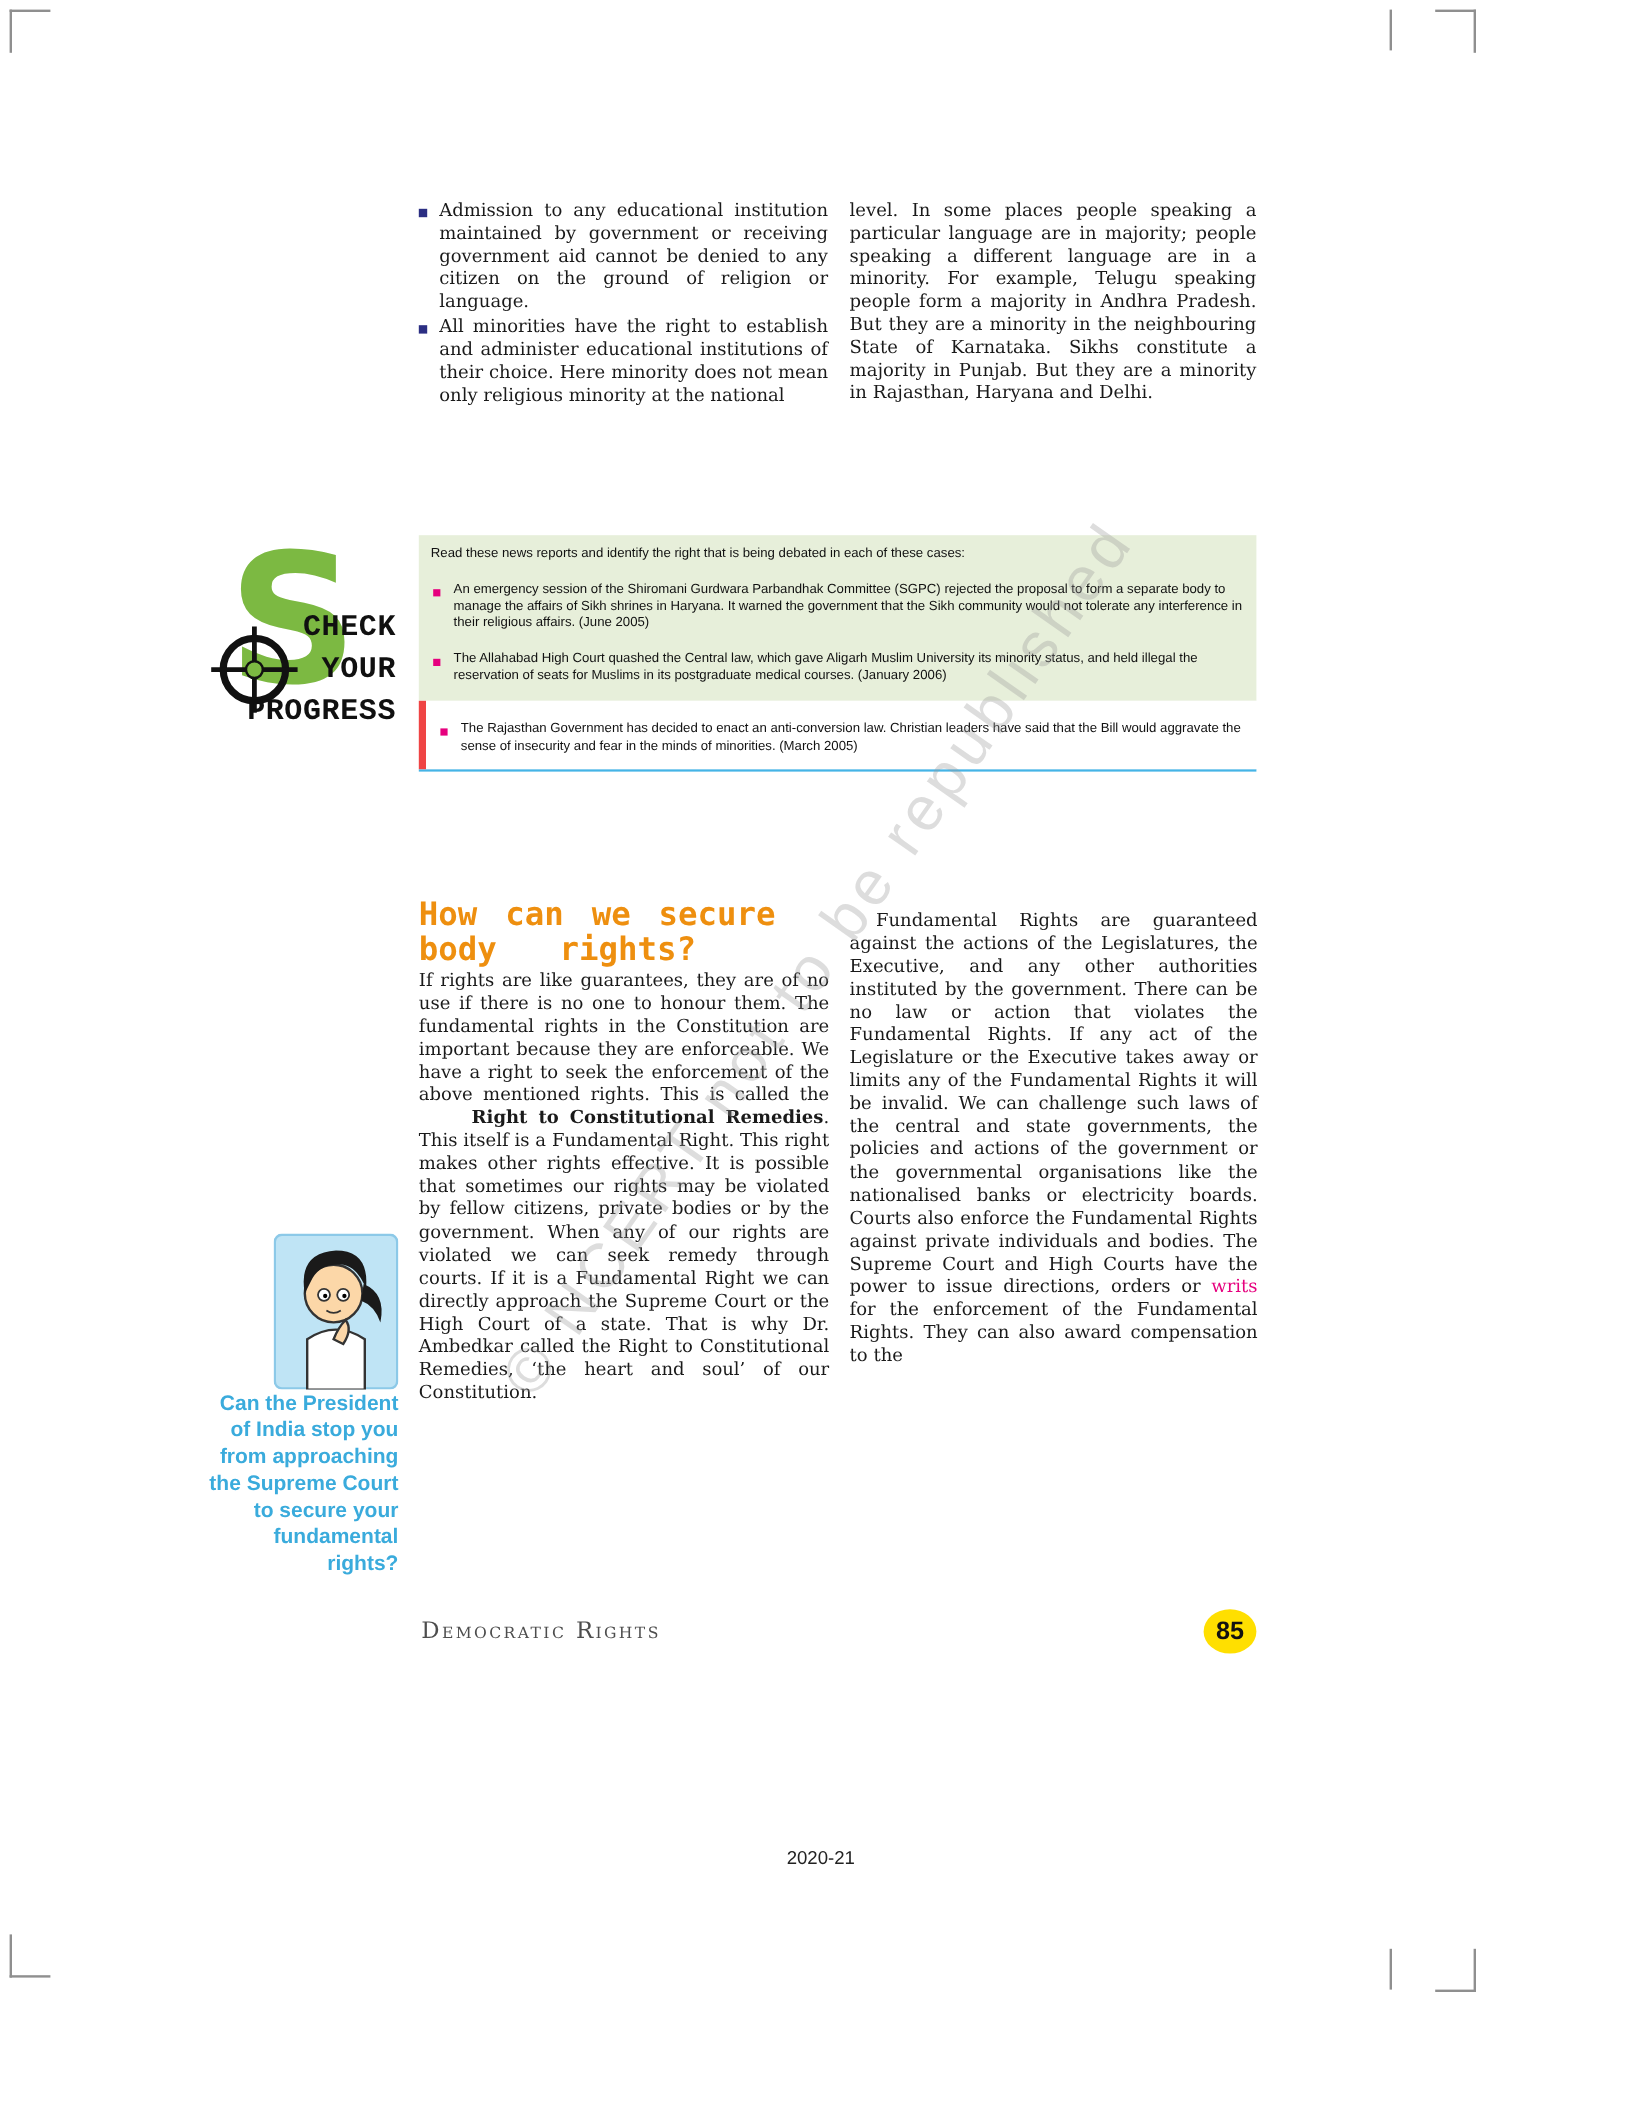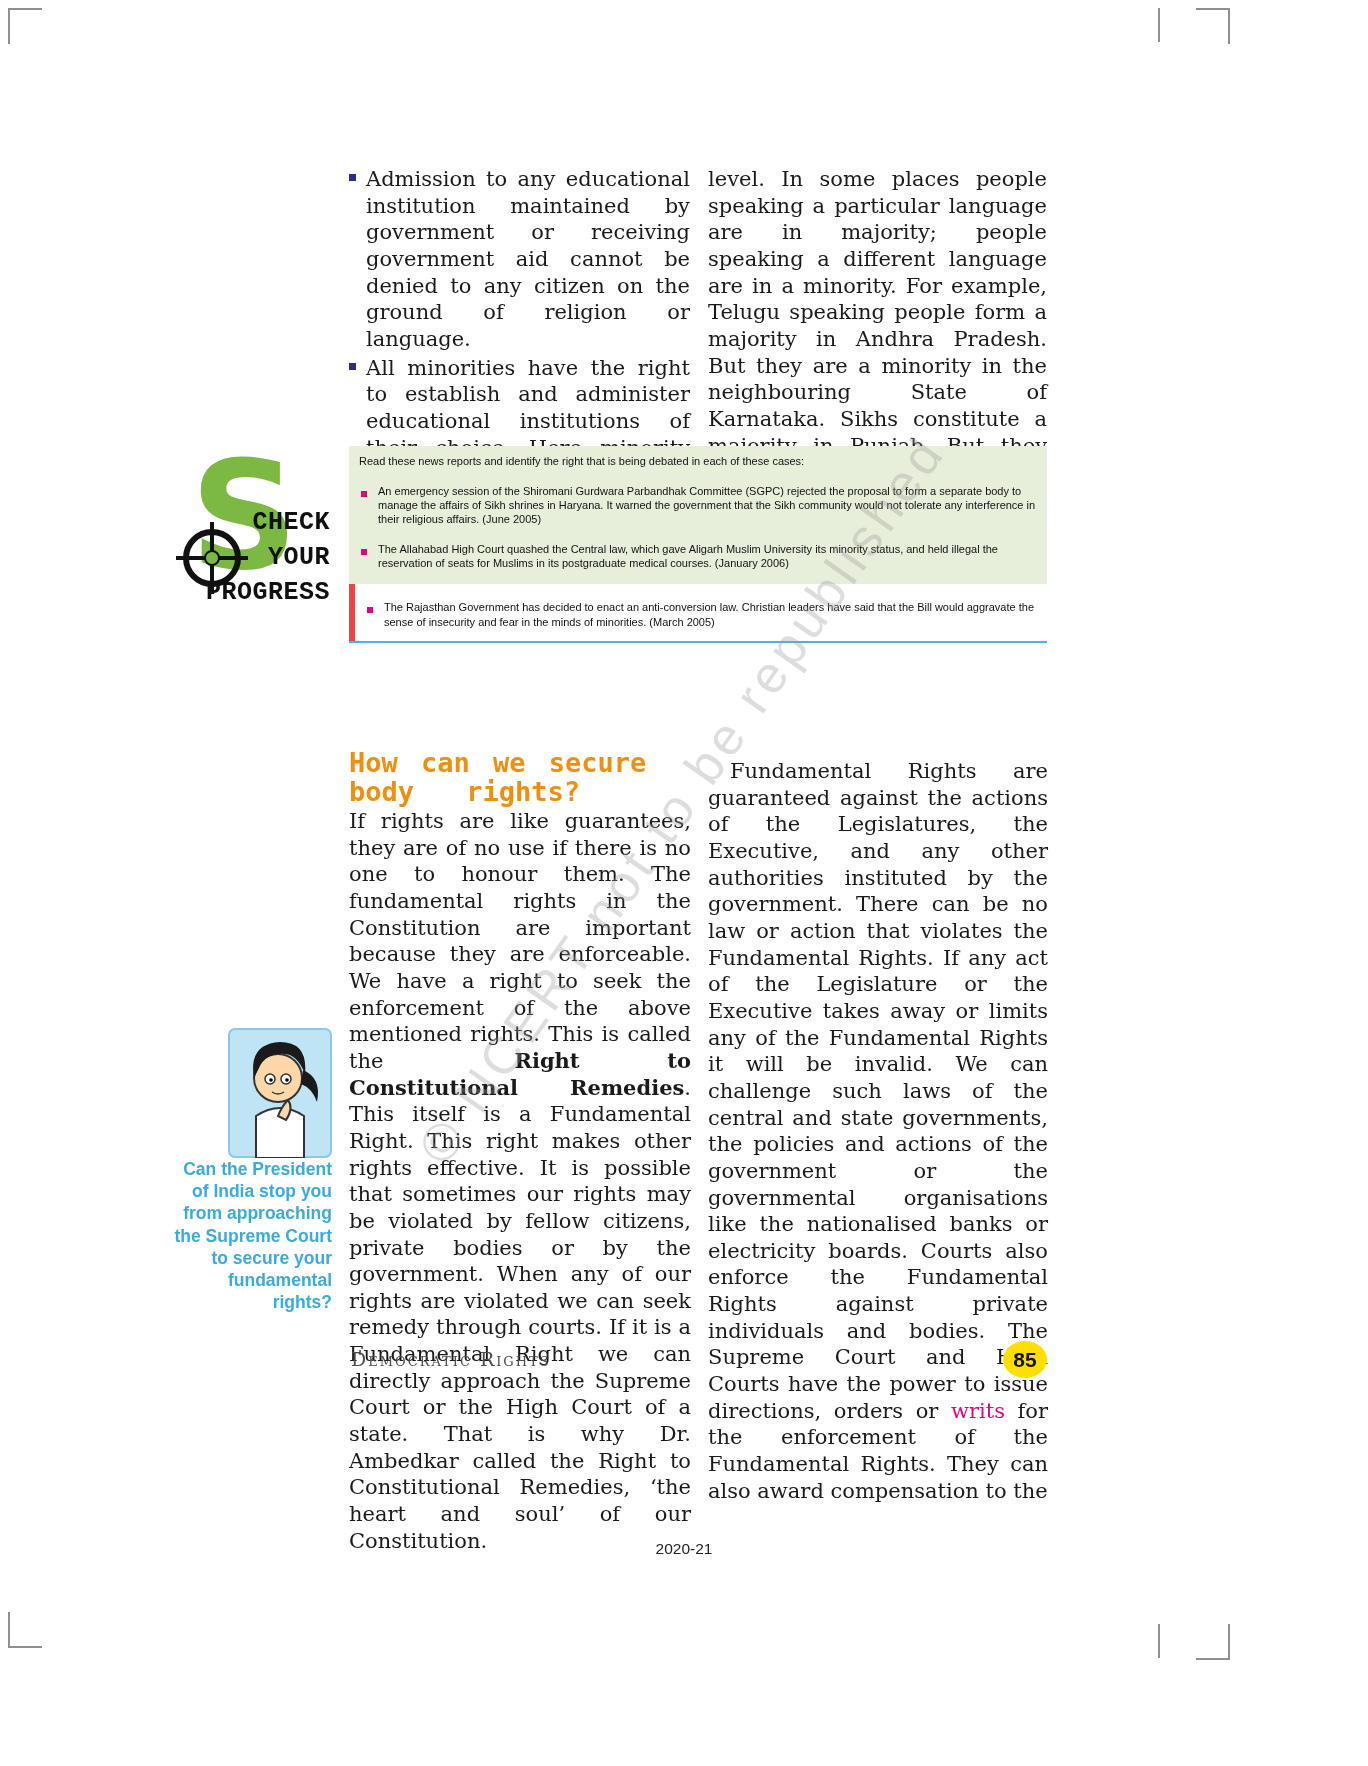--- a/index.html
+++ b/index.html
@@ -15,21 +15,21 @@
   .tick{position:absolute;width:2px;height:34px;background:#8f8f8f;}
   .tick-t{left:1158px;top:8px;}
   .tick-b{left:1158px;top:1624px;}
 
   
   .watermark{position:absolute;left:260px;top:800px;width:800px;text-align:center;
     transform:rotate(-55deg);font-family:"Liberation Sans",sans-serif;font-size:52px;
     letter-spacing:5px;color:#9a9a9a;opacity:.33;z-index:9;pointer-events:none;white-space:nowrap;}
 
   
-  .serifcol{position:absolute;font-size:21px;line-height:1.27;text-align:justify;z-index:3;}
+  .serifcol{position:absolute;font-size:15px;line-height:1.27;text-align:justify;z-index:3;}
   .topleft{left:349px;top:166px;width:341px;}
   .topright{left:708px;top:166px;width:339px;}
   .blist{margin:0;padding:0;list-style:none;}
   .blist li{position:relative;padding-left:17px;margin:0 0 2px 0;}
   .sq{position:absolute;left:0;top:8px;width:7px;height:7px;background:#2b2e83;}
   .topright p{margin:0;}
 
   
   .cyp-logo{position:absolute;left:168px;top:440px;width:165px;height:175px;z-index:3;}
   .cyp-words{position:absolute;left:168px;top:505px;width:162px;z-index:4;text-align:right;

